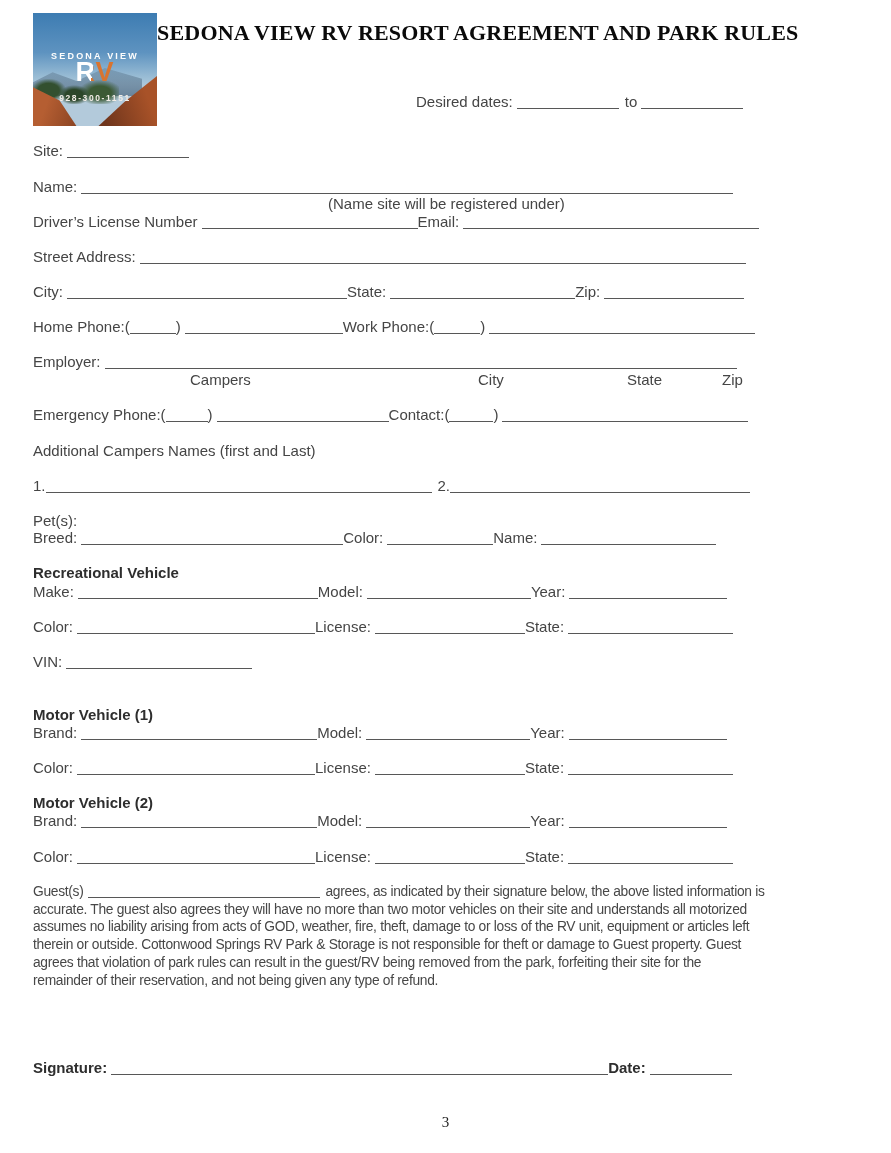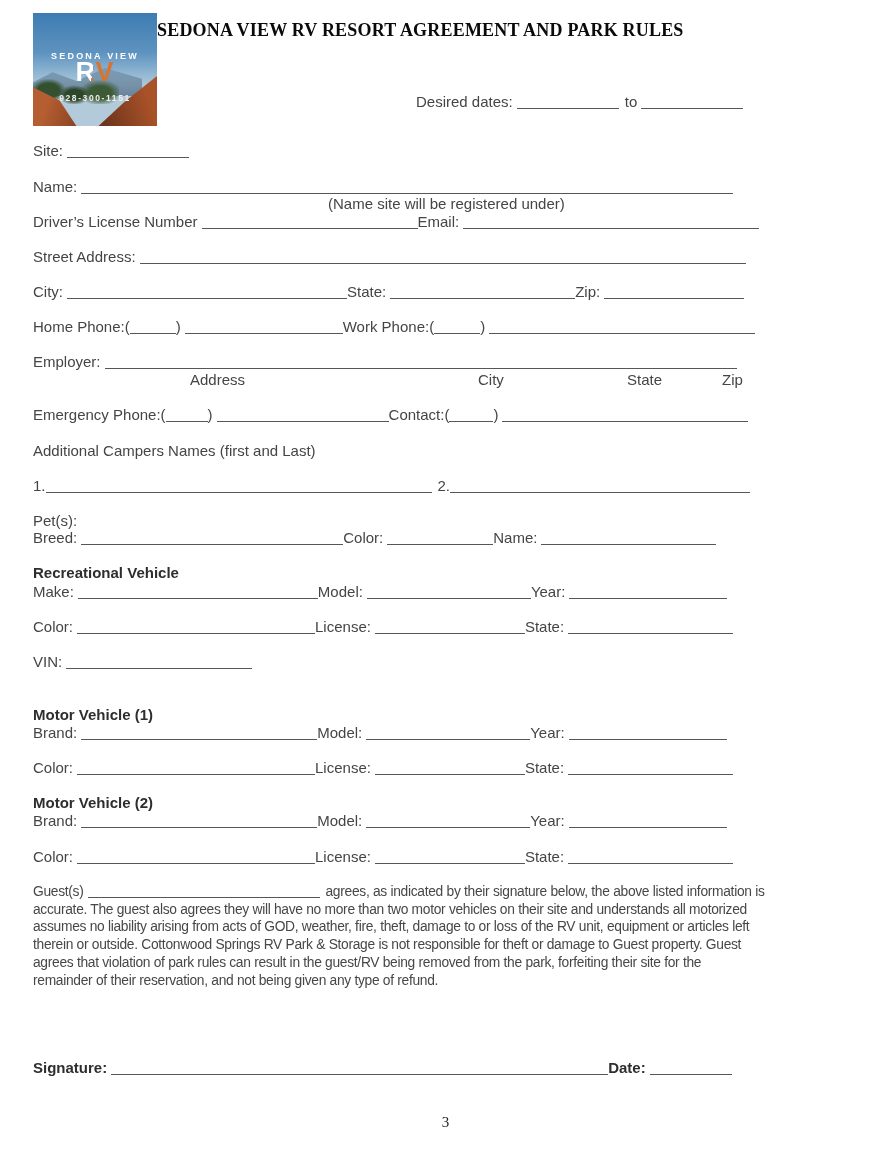--- a/index.html
+++ b/index.html
@@ -2,21 +2,21 @@
 <html><head>
 <meta charset="utf-8">
 <style>
   html,body{margin:0;padding:0;background:#ffffff;}
   .page{
     position:relative;width:891px;height:1153px;background:#ffffff;overflow:hidden;
     font-family:"Liberation Sans", sans-serif;color:#454545;
   }
   .title{
     position:absolute;left:157px;top:20px;
-    font-family:"Liberation Serif", serif;font-weight:700;font-size:18px;color:#0a0a0a;
+    font-family:"Liberation Serif", serif;font-weight:700;font-size:22px;color:#0a0a0a;
     letter-spacing:0.2px;white-space:nowrap;
   }
   .row{position:absolute;left:33px;font-size:15px;white-space:nowrap;}
   .ln{
     display:inline-block;height:12px;vertical-align:-2px;
     border-bottom:1.5px solid #575757;margin-left:4px;
   }
   .ln.t{margin-left:0;}
   .sp{margin-left:6px;}
   .hdr{font-weight:700;color:#2e2e2e;}
@@ -100,21 +100,21 @@
   </div>
 
   <div class="row" style="top:318px">
     <span>Home Phone:(</span><span class="ln t" style="width:46px"></span><span>)</span><span class="ln" style="width:158px"></span><span>Work Phone:(</span><span class="ln t" style="width:46px"></span><span>)</span><span class="ln" style="width:266px"></span>
   </div>
 
   <div class="row" style="top:353px">
     <span>Employer:</span><span class="ln" style="width:632px"></span>
   </div>
   <div class="row sublabels" style="top:371px">
-    <span style="left:157px">Address</span>
+    <span style="left:157px">Campers</span>
     <span style="left:445px">City</span>
     <span style="left:594px">State</span>
     <span style="left:689px">Zip</span>
   </div>
 
   <div class="row" style="top:442px">
     <span>Additional Campers Names (first and Last)</span>
   </div>
 
   <div class="row" style="top:406px">

